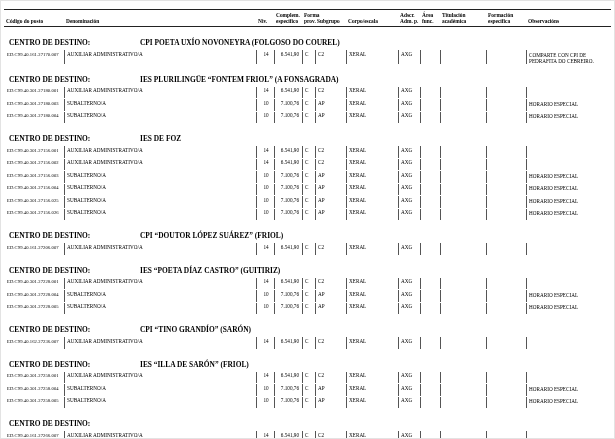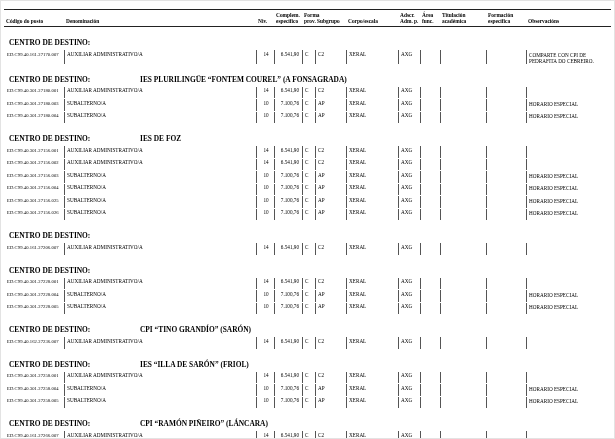--- a/index.html
+++ b/index.html
@@ -91,40 +91,41 @@
       </div>
       <div class="hcell">
         <div class="ht"></div>
         <div class="hb">Observacións</div>
       </div>
     </div>
   <div>
       <div class="section">
         <div class="stitle">
           <span class="slabel">CENTRO DE DESTINO:</span>
+          <span class="sname">CPI POETA UXÍO NOVONEYRA (FOLGOSO DO COUREL)</span>
         </div>
         <div class="row">
           <div class="cell f-codigo">ED.C99.40.161.27170.007</div>
           <div class="cell f-denominacion">AUXILIAR ADMINISTRATIVO/A</div>
           <div class="cell f-niv">14</div>
           <div class="cell f-complem">6.541,90</div>
           <div class="cell f-forma">C</div>
           <div class="cell f-subgrupo">C2</div>
           <div class="cell f-corpo">XERAL</div>
           <div class="cell f-adscr">AXG</div>
           <div class="cell f-area"></div>
           <div class="cell f-titulacion"></div>
           <div class="cell f-formacion"></div>
           <div class="cell f-obs">COMPARTE CON CPI DE PEDRAFITA DO CEBREIRO.</div>
         </div>
       </div>
       <div class="section">
         <div class="stitle">
           <span class="slabel">CENTRO DE DESTINO:</span>
-          <span class="sname">IES PLURILINGÜE “FONTEM COUREL” (A FONSAGRADA)</span>
+          <span class="sname">IES PLURILINGÜE “FONTEM FRIOL” (A FONSAGRADA)</span>
         </div>
         <div class="row">
           <div class="cell f-codigo">ED.C99.40.301.27180.001</div>
           <div class="cell f-denominacion">AUXILIAR ADMINISTRATIVO/A</div>
           <div class="cell f-niv">14</div>
           <div class="cell f-complem">6.541,90</div>
           <div class="cell f-forma">C</div>
           <div class="cell f-subgrupo">C2</div>
           <div class="cell f-corpo">XERAL</div>
           <div class="cell f-adscr">AXG</div>
@@ -248,39 +249,41 @@
           <div class="cell f-adscr">AXG</div>
           <div class="cell f-area"></div>
           <div class="cell f-titulacion"></div>
           <div class="cell f-formacion"></div>
           <div class="cell f-obs">HORARIO ESPECIAL</div>
         </div>
       </div>
       <div class="section">
         <div class="stitle">
           <span class="slabel">CENTRO DE DESTINO:</span>
+          <span class="sname">CPI “DOUTOR LÓPEZ SUÁREZ” (FRIOL)</span>
         </div>
         <div class="row">
           <div class="cell f-codigo">ED.C99.40.161.27206.007</div>
           <div class="cell f-denominacion">AUXILIAR ADMINISTRATIVO/A</div>
           <div class="cell f-niv">14</div>
           <div class="cell f-complem">6.541,90</div>
           <div class="cell f-forma">C</div>
           <div class="cell f-subgrupo">C2</div>
           <div class="cell f-corpo">XERAL</div>
           <div class="cell f-adscr">AXG</div>
           <div class="cell f-area"></div>
           <div class="cell f-titulacion"></div>
           <div class="cell f-formacion"></div>
           <div class="cell f-obs"></div>
         </div>
       </div>
       <div class="section">
         <div class="stitle">
           <span class="slabel">CENTRO DE DESTINO:</span>
+          <span class="sname">IES “POETA DÍAZ CASTRO” (GUITIRIZ)</span>
         </div>
         <div class="row">
           <div class="cell f-codigo">ED.C99.40.301.27228.001</div>
           <div class="cell f-denominacion">AUXILIAR ADMINISTRATIVO/A</div>
           <div class="cell f-niv">14</div>
           <div class="cell f-complem">6.541,90</div>
           <div class="cell f-forma">C</div>
           <div class="cell f-subgrupo">C2</div>
           <div class="cell f-corpo">XERAL</div>
           <div class="cell f-adscr">AXG</div>
@@ -382,21 +385,20 @@
           <div class="cell f-adscr">AXG</div>
           <div class="cell f-area"></div>
           <div class="cell f-titulacion"></div>
           <div class="cell f-formacion"></div>
           <div class="cell f-obs">HORARIO ESPECIAL</div>
         </div>
       </div>
       <div class="section">
         <div class="stitle">
           <span class="slabel">CENTRO DE DESTINO:</span>
-          <span class="sname">CPI “RAMÓN PIÑEIRO” (LÁNCARA)</span>
         </div>
         <div class="row">
           <div class="cell f-codigo">ED.C99.40.161.27266.007</div>
           <div class="cell f-denominacion">AUXILIAR ADMINISTRATIVO/A</div>
           <div class="cell f-niv">14</div>
           <div class="cell f-complem">6.541,90</div>
           <div class="cell f-forma">C</div>
           <div class="cell f-subgrupo">C2</div>
           <div class="cell f-corpo">XERAL</div>
           <div class="cell f-adscr">AXG</div>

